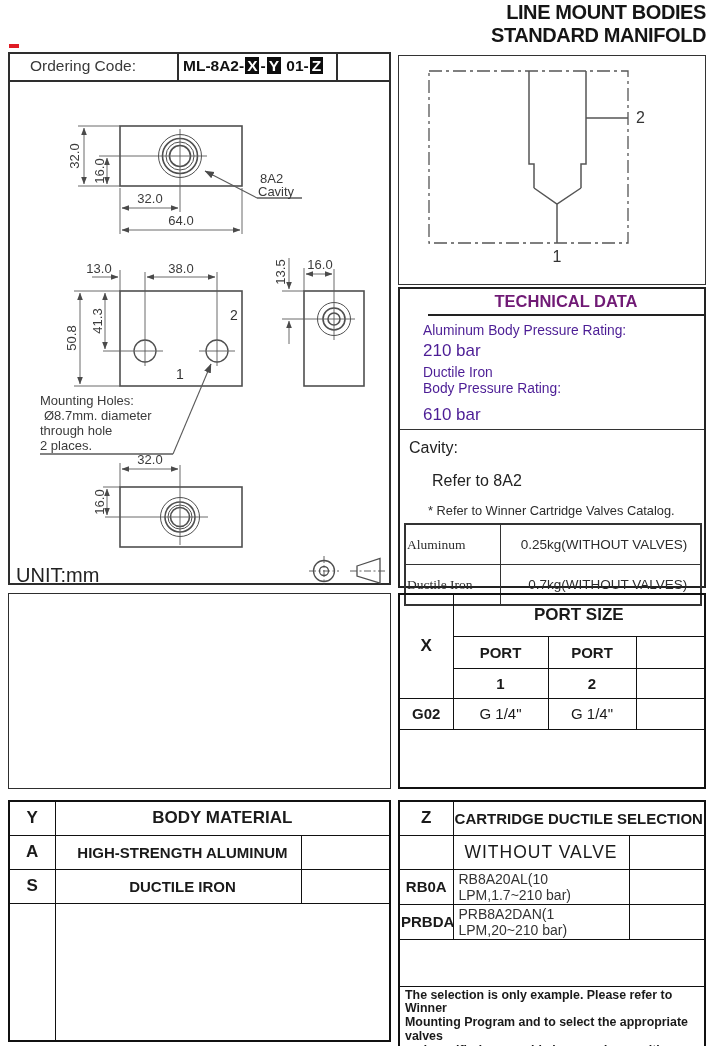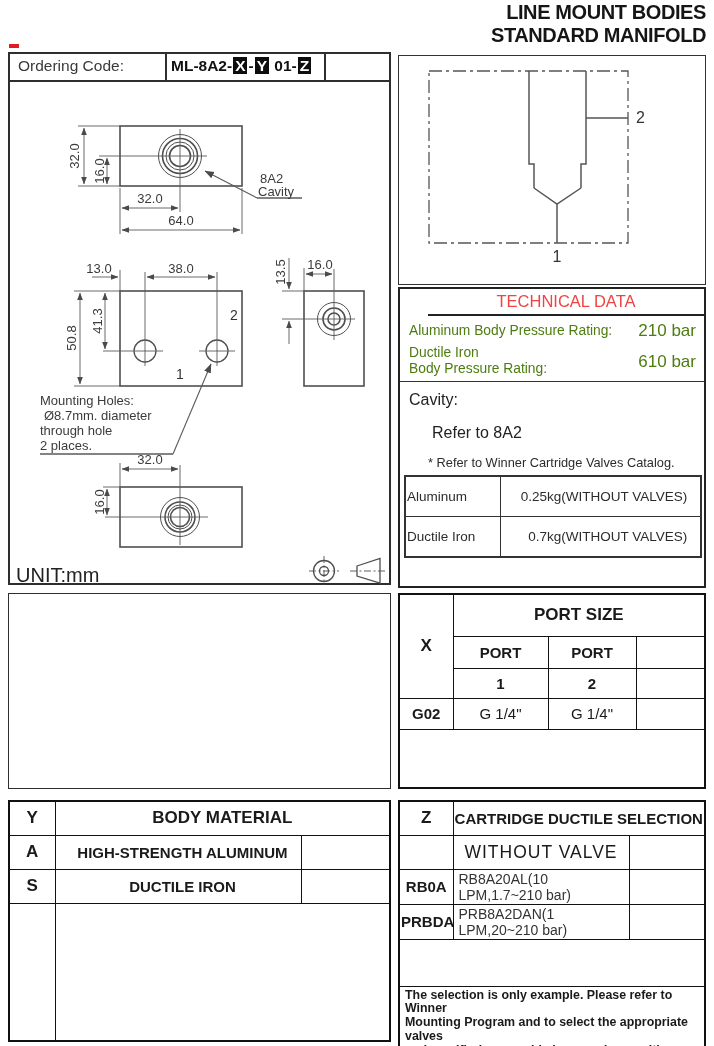--- a/index.html
+++ b/index.html
@@ -9,53 +9,53 @@
 
   
   .title{top:1px;right:8px;text-align:right;font-weight:bold;font-size:20px;
          line-height:23px;letter-spacing:-0.4px;color:#151515;}
   .red-mark{top:44px;left:9px;width:10px;height:4px;background:#e01b24;}
 
   
   .draw-panel{left:8px;top:52px;width:383px;height:533px;border:2px solid #2e2e2e;}
   .ordering-row{display:flex;height:26px;border-bottom:2px solid #2e2e2e;}
   .oc-label{width:147px;border-right:2px solid #2e2e2e;font-size:15.5px;color:#3a3a3a;
-            padding-left:8px;line-height:24px;}
+            padding-left:20px;line-height:24px;}
   .oc-code{width:153px;border-right:2px solid #2e2e2e;font-size:15.5px;font-weight:bold;
            padding-left:4px;line-height:24px;white-space:pre;}
   .oc-code .boxed{background:#0d0d0d;color:#fff;padding:0 2px;margin:0 1px;}
   .oc-empty{flex:1;}
   .drawing-svg{display:block;width:379px;height:503px;}
 
   svg text{font-family:"Liberation Sans",sans-serif;}
   .dt{font-size:13px;fill:#3b3b3b;}
   .pl{font-size:14px;fill:#333;}
   .mn{font-size:13px;fill:#3b3b3b;}
   .unit-t{font-size:20px;fill:#222;}
   .sch-t{font-size:16px;fill:#333;}
 
   
   .schematic-box{left:398px;top:55px;width:308px;height:230px;border:1.5px solid #333;}
 
   
   .tech-box{left:398px;top:287px;width:308px;height:301px;border:2px solid #222;font-size:14px;}
-  .tech-header{height:25px;border-bottom:2px solid #222;text-align:center;font-weight:normal;
-               font-size:16.5px;line-height:24px;color:#ef4444;margin-left:28px;}
-  .tech-row{display:flex;justify-content:space-between;padding:3px 8px 0 9px;color:#4d7c0f;}
+  .tech-header{height:25px;border-bottom:2px solid #222;text-align:center;font-weight:bold;
+               font-size:16.5px;line-height:24px;color:#701a75;margin-left:28px;}
+  .tech-row{display:flex;justify-content:space-between;padding:3px 8px 0 23px;color:#4c1d95;flex-direction:column;}
   .tech-row .lbl{font-size:13.8px;line-height:16px;padding-top:4px;}
   .tech-row .val{font-size:17px;padding-top:2px;}
   .tech-row2 .lbl{padding-top:1px;}
   .tech-row2 .val{padding-top:8px;}
   .tech-divider{border-bottom:1.5px solid #333;margin-top:4px;}
   .cavity-label{font-size:16px;padding:9px 0 0 9px;color:#222;}
   .cavity-value{font-size:16px;padding:15px 0 0 32px;color:#222;}
   .catalog-note{font-size:12.8px;padding:13px 0 0 28px;color:#2c2c2c;}
   .weight-table{border-collapse:collapse;margin:5px 4px 0 4px;width:298px;border:2px solid #333;}
   .weight-table td{border:1.5px solid #333;height:37px;font-size:13.5px;color:#2c2c2c;}
-  .weight-table td.mat{width:92px;}
+  .weight-table td.mat{width:92px;font-family:Liberation Serif, serif;}
   .weight-table td.wval{padding-left:8px;}
   .wv-val{display:inline-block;width:38px;text-align:right;}
   .special-note{font-size:13px;line-height:15px;padding:5px 0 0 7px;color:#2c2c2c;}
   .special-note .ind{padding-left:8px;}
 
   
   table.tbl{border-collapse:collapse;table-layout:fixed;position:absolute;box-sizing:border-box;}
   table.tbl td{border:1.5px solid #111;text-align:center;vertical-align:middle;
                overflow:hidden;color:#1a1a1a;}
   table.tbl{border:2px solid #111;}

